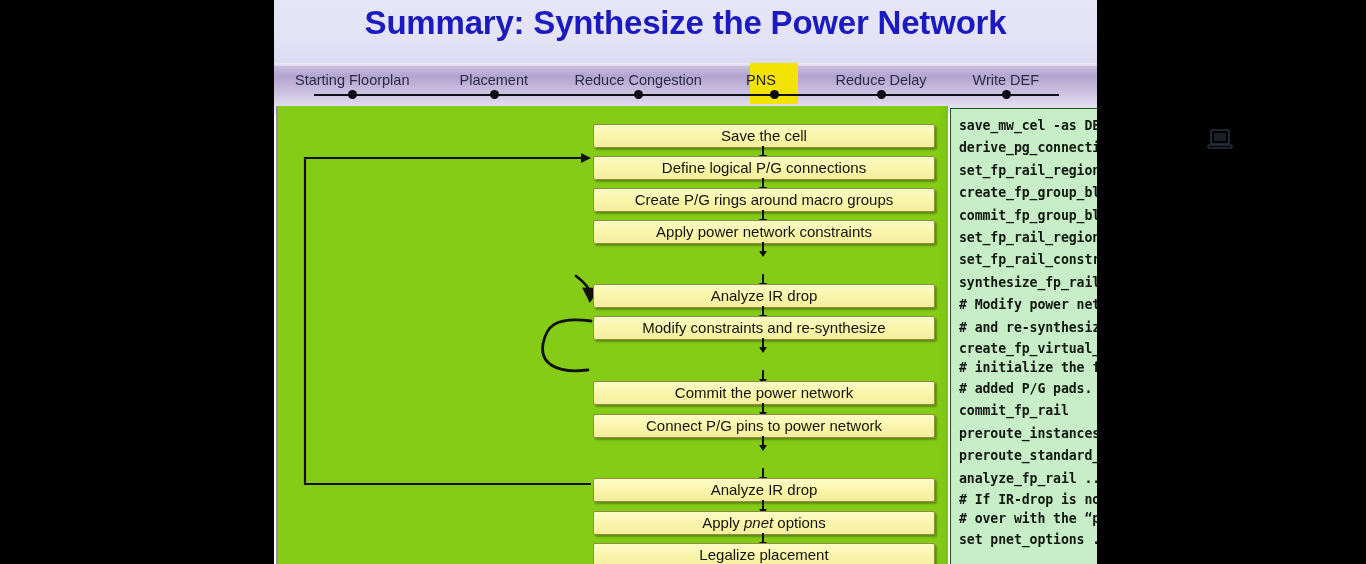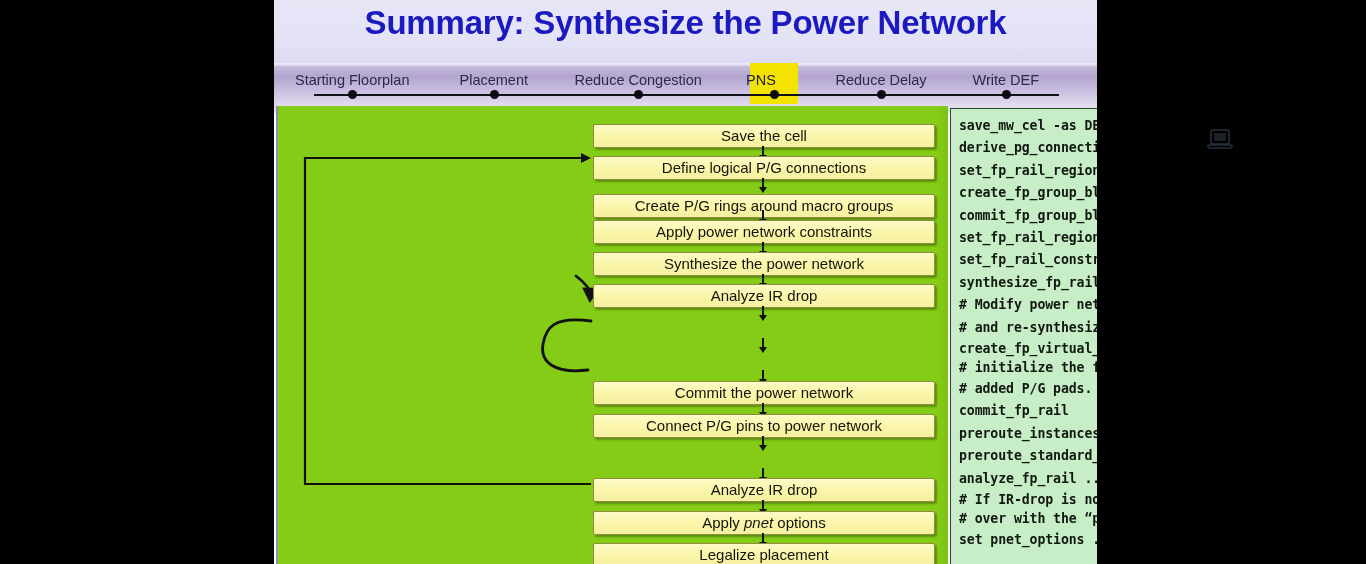--- a/index.html
+++ b/index.html
@@ -109,32 +109,32 @@
         <polygon points="318,178 302,186 316,196" fill="#111" transform="rotate(28 312 188)"></polygon>
         <path d="M 298 170 C 306 176 312 182 314 190" fill="none" stroke="#111" stroke-width="2.8" stroke-linecap="round"></path>
       </svg>
 
       <div class="flow-box" style="top:18px">Save the cell</div>
       <div class="flow-arrow" style="top:40px;height:10px"></div>
 
       <div class="flow-box" style="top:50px">Define logical P/G connections</div>
       <div class="flow-arrow" style="top:72px;height:10px"></div>
 
-      <div class="flow-box" style="top:88px">Create P/G rings around macro groups</div>
+      <div class="flow-box" style="top:82px">Create P/G rings around macro groups</div>
       <div class="flow-arrow" style="top:104px;height:10px"></div>
 
       <div class="flow-box" style="top:114px">Apply power network constraints</div>
       <div class="flow-arrow" style="top:136px;height:10px"></div>
 
-      <div class="flow-box" style="top:146px">Synthesize the power network</div>
       <div class="flow-arrow" style="top:168px;height:10px"></div>
 
       <div class="flow-box" style="top:178px">Analyze IR drop</div>
       <div class="flow-arrow" style="top:200px;height:10px"></div>
 
+      <div class="flow-box" style="top:210px">Modify constraints and re-synthesize</div>
       <div class="flow-arrow" style="top:232px;height:10px"></div>
 
       <div class="flow-arrow" style="top:264px;height:10px"></div>
 
       <div class="flow-box" style="top:275px">Commit the power network</div>
       <div class="flow-arrow" style="top:297px;height:10px"></div>
 
       <div class="flow-box" style="top:308px">Connect P/G pins to power network</div>
       <div class="flow-arrow" style="top:330px;height:10px"></div>
 

